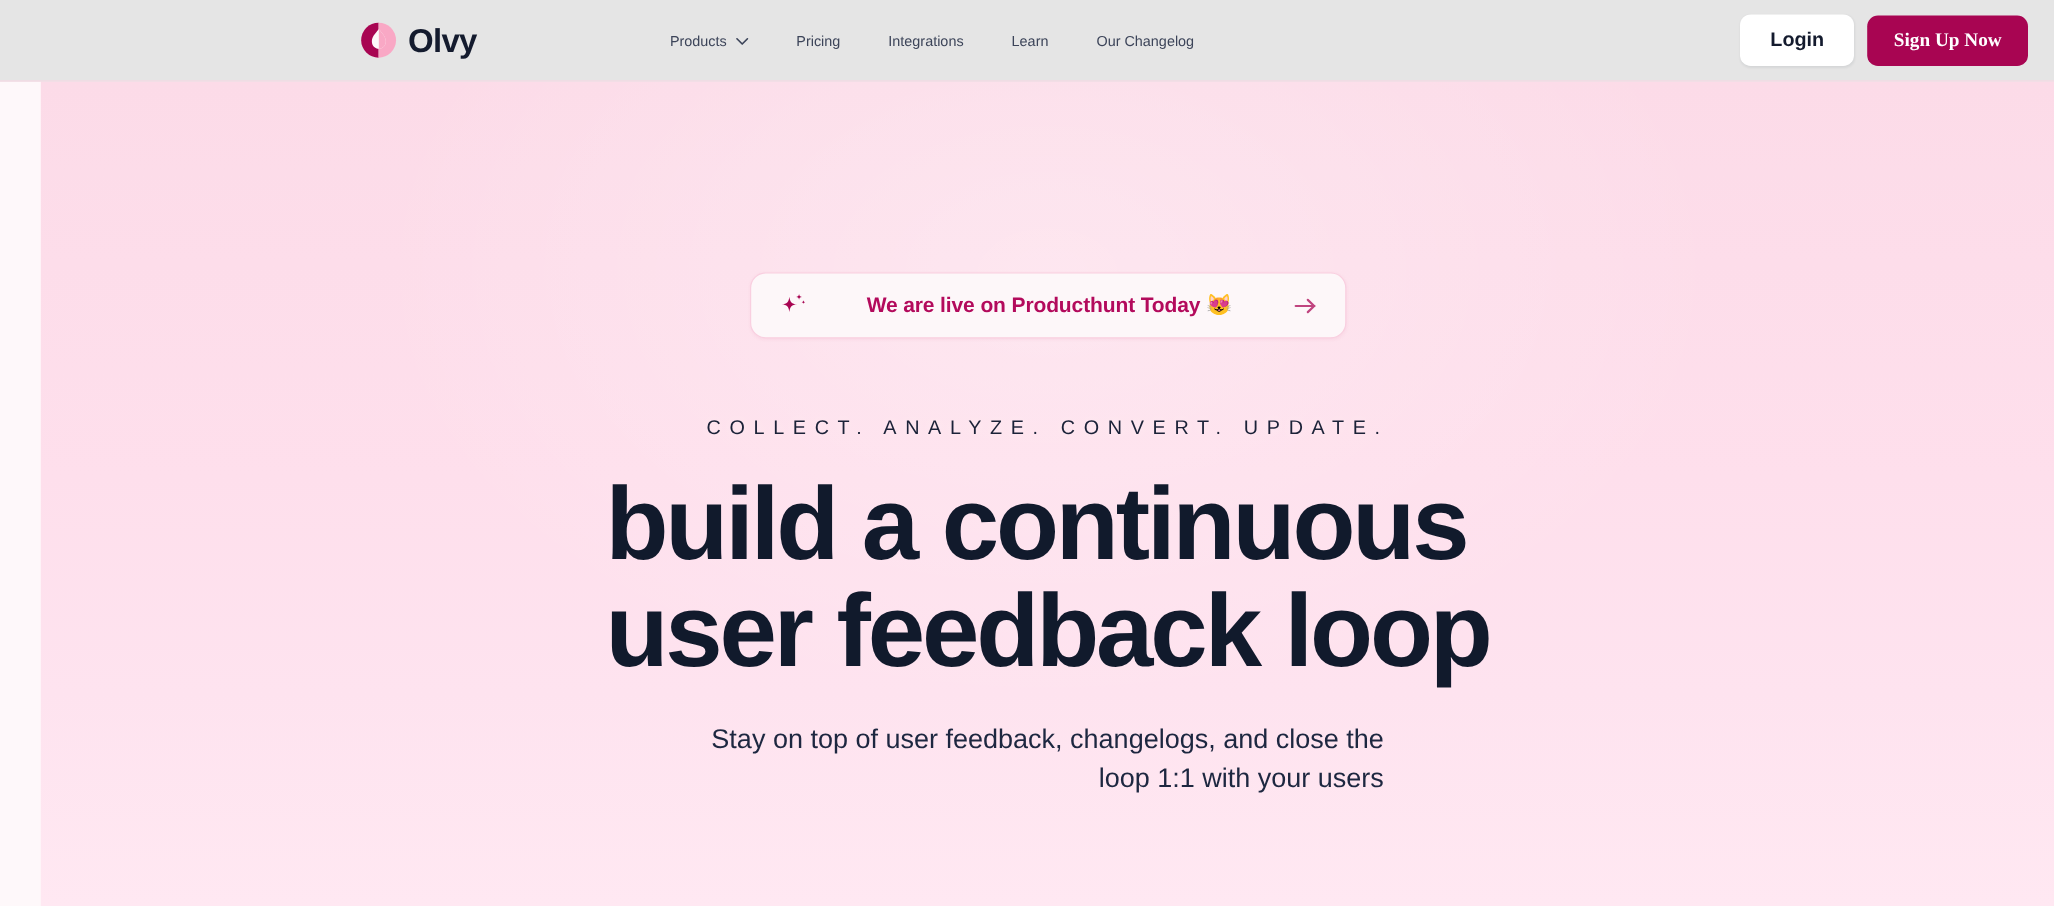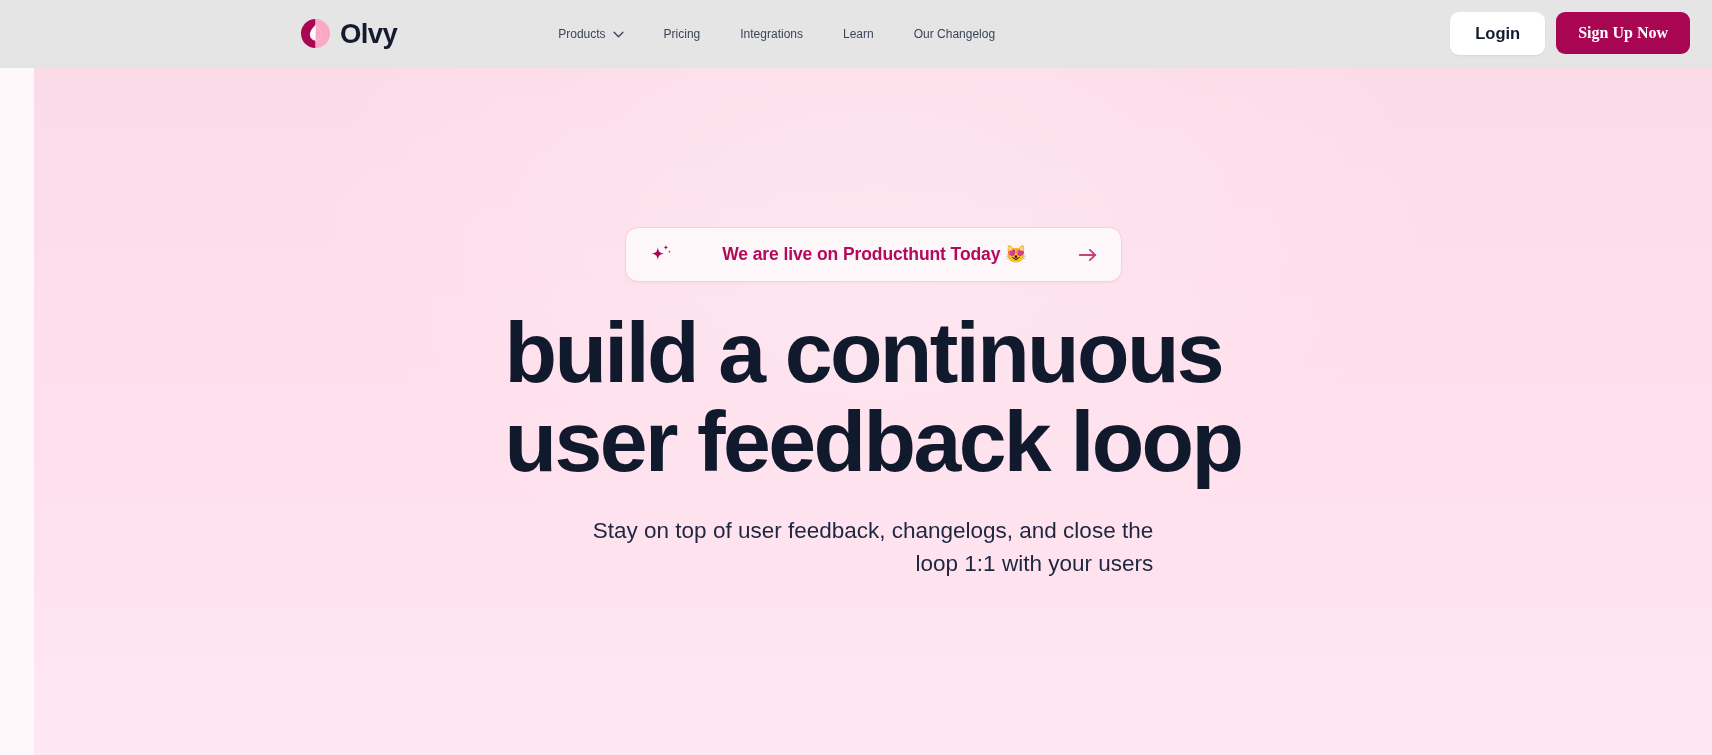--- a/index.html
+++ b/index.html
@@ -81,21 +81,21 @@
   .chev {
     width:11px;
     height:7px;
     display:block;
     margin-top:2px;
   }
 
   .header-actions {
     margin-left:auto;
     display:flex;
-    align-items:flex-start;
+    align-items:flex-end;
     gap:11px;
   }
 
   .btn-login {
     background:#ffffff;
     color:#141b2e;
     font-size:16.5px;
     font-weight:bold;
     border:none;
     border-radius:9px;
@@ -294,20 +294,21 @@
 
       <span class="announce-text">We are live on Producthunt Today 😻</span>
 
       <svg class="arrow-icon" viewBox="0 0 24 18">
         <path d="M3 9 H20" fill="none" stroke="#c0447f" stroke-width="2" stroke-linecap="round"></path>
         <path d="M14 3.4 L19.8 9 L14 14.6" fill="none" stroke="#c0447f" stroke-width="2" stroke-linecap="round" stroke-linejoin="round"></path>
       </svg>
 
     </div>
 
+    <div class="eyebrow">COLLECT. ANALYZE. CONVERT. UPDATE.</div>
 
     <h1 class="headline">
       <span class="headline-line">build a continuous</span>
       <span class="headline-line">user feedback loop</span>
     </h1>
 
     <p class="subtext">
       <span class="subtext-line">Stay on top of user feedback, changelogs, and close the</span>
       <span class="subtext-line">loop 1:1 with your users</span>
     </p>

